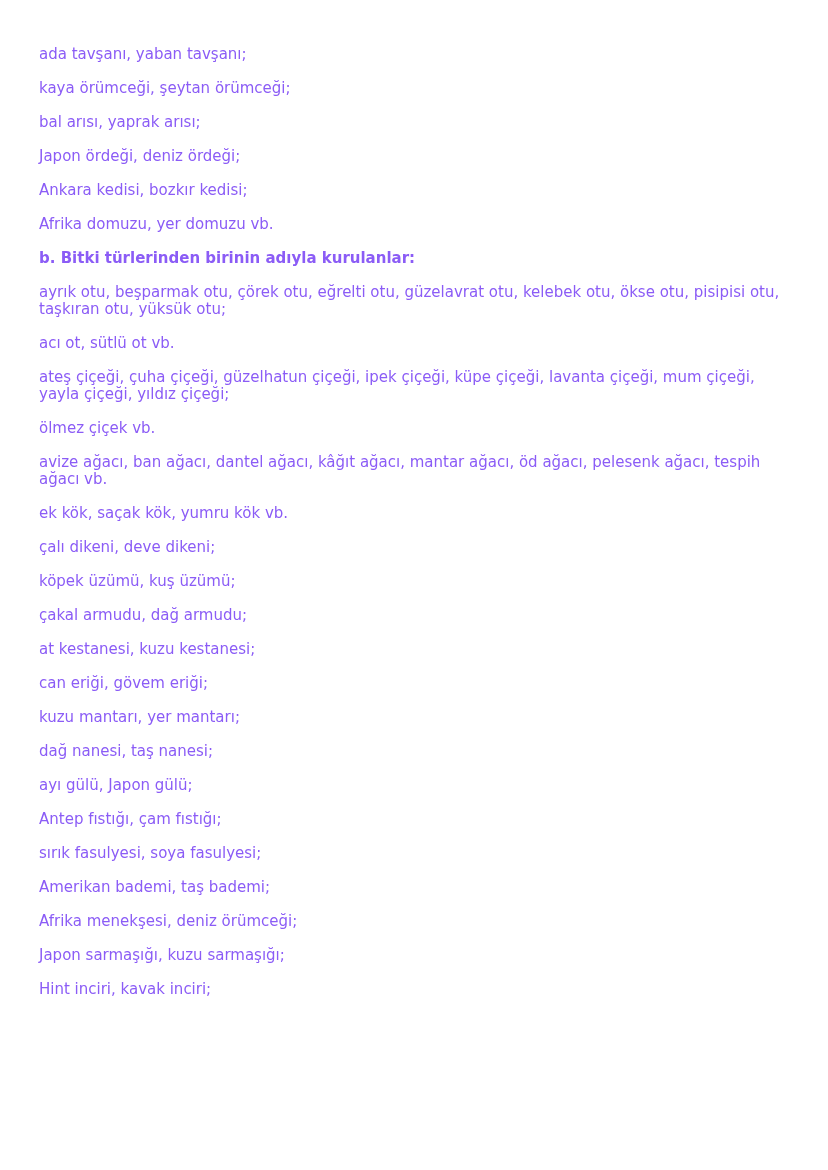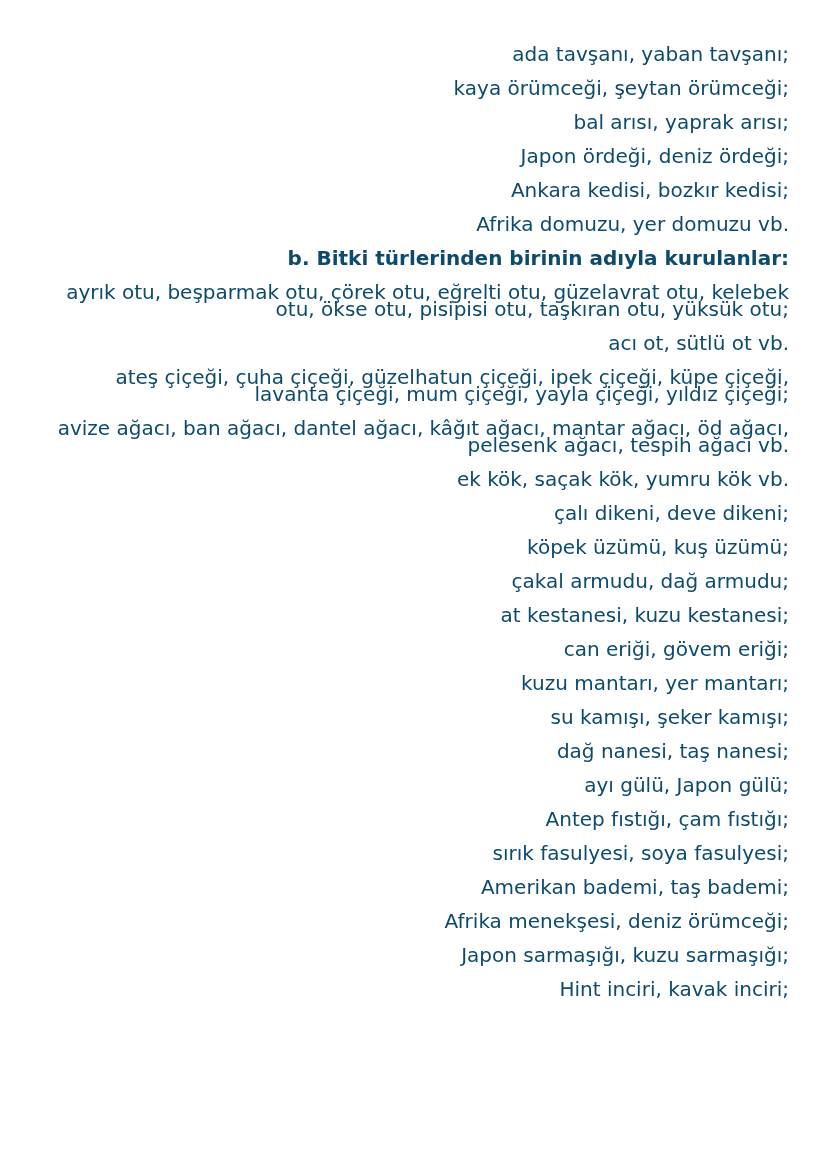--- a/index.html
+++ b/index.html
@@ -1,49 +1,49 @@
 <!DOCTYPE html>
 <html><head>
 <meta charset="utf-8">
 <style>
   html, body { margin: 0; padding: 0; background: #ffffff; }
   body { width: 828px; height: 1170px; overflow: hidden; position: relative; }
   .page {
     position: absolute; left: 39px; top: 46px; width: 750px;
     font-family: "DejaVu Sans", sans-serif;
-    font-size: 20px; color: #0c4a6e; line-height: 17px; text-align: right;
+    font-size: 15px; color: #8b5cf6; line-height: 17px;
   }
   .p { margin: 0 0 17px 0; }
   .h { font-weight: bold; margin: 16px 0 17px 0; }
 </style>
 </head>
 <body>
 
 <div class="page">
   <p class="p">ada tavşanı, yaban tavşanı;</p>
   <p class="p">kaya örümceği, şeytan örümceği;</p>
   <p class="p">bal arısı, yaprak arısı;</p>
   <p class="p">Japon ördeği, deniz ördeği;</p>
   <p class="p">Ankara kedisi, bozkır kedisi;</p>
   <p class="p">Afrika domuzu, yer domuzu vb.</p>
 
   <p class="h">b. Bitki türlerinden birinin adıyla kurulanlar:</p>
 
   <p class="p">ayrık otu, beşparmak otu, çörek otu, eğrelti otu, güzelavrat otu, kelebek otu, ökse otu, pisipisi otu, taşkıran otu, yüksük otu;</p>
   <p class="p">acı ot, sütlü ot vb.</p>
   <p class="p">ateş çiçeği, çuha çiçeği, güzelhatun çiçeği, ipek çiçeği, küpe çiçeği, lavanta çiçeği, mum çiçeği, yayla çiçeği, yıldız çiçeği;</p>
+  <p class="p">ölmez çiçek vb.</p>
   <p class="p">avize ağacı, ban ağacı, dantel ağacı, kâğıt ağacı, mantar ağacı, öd ağacı, pelesenk ağacı, tespih ağacı vb.</p>
   <p class="p">ek kök, saçak kök, yumru kök vb.</p>
   <p class="p">çalı dikeni, deve dikeni;</p>
   <p class="p">köpek üzümü, kuş üzümü;</p>
   <p class="p">çakal armudu, dağ armudu;</p>
   <p class="p">at kestanesi, kuzu kestanesi;</p>
   <p class="p">can eriği, gövem eriği;</p>
   <p class="p">kuzu mantarı, yer mantarı;</p>
-  <p class="p">su kamışı, şeker kamışı;</p>
   <p class="p">dağ nanesi, taş nanesi;</p>
   <p class="p">ayı gülü, Japon gülü;</p>
   <p class="p">Antep fıstığı, çam fıstığı;</p>
   <p class="p">sırık fasulyesi, soya fasulyesi;</p>
   <p class="p">Amerikan bademi, taş bademi;</p>
   <p class="p">Afrika menekşesi, deniz örümceği;</p>
   <p class="p">Japon sarmaşığı, kuzu sarmaşığı;</p>
   <p class="p">Hint inciri, kavak inciri;</p>
 </div>
 

